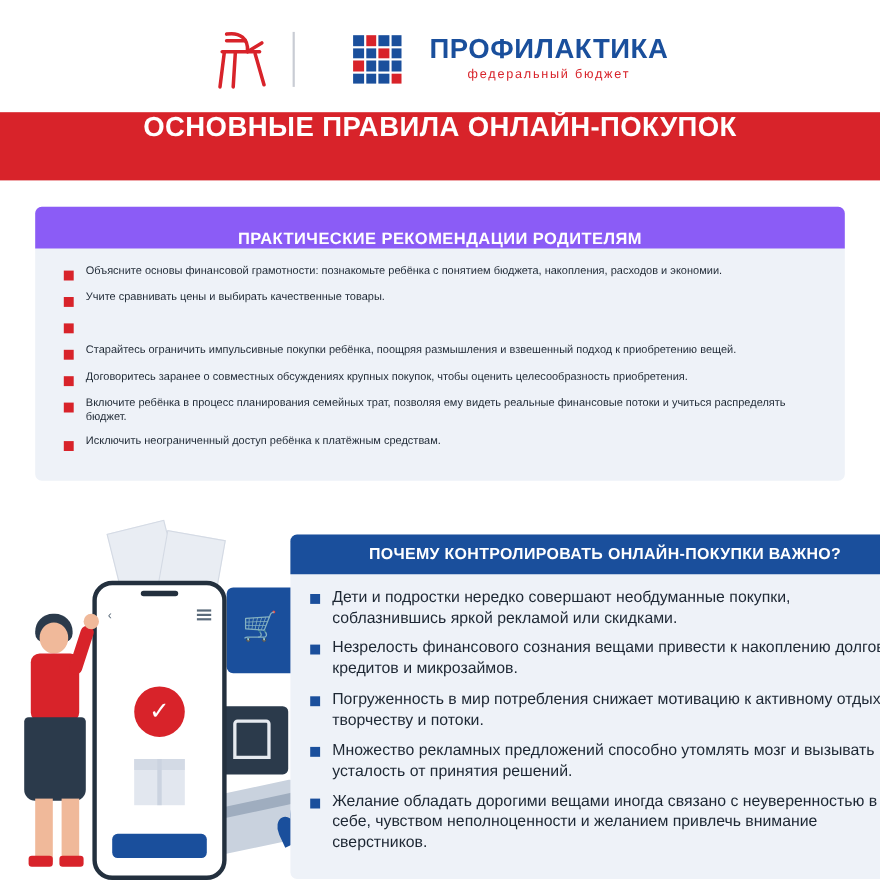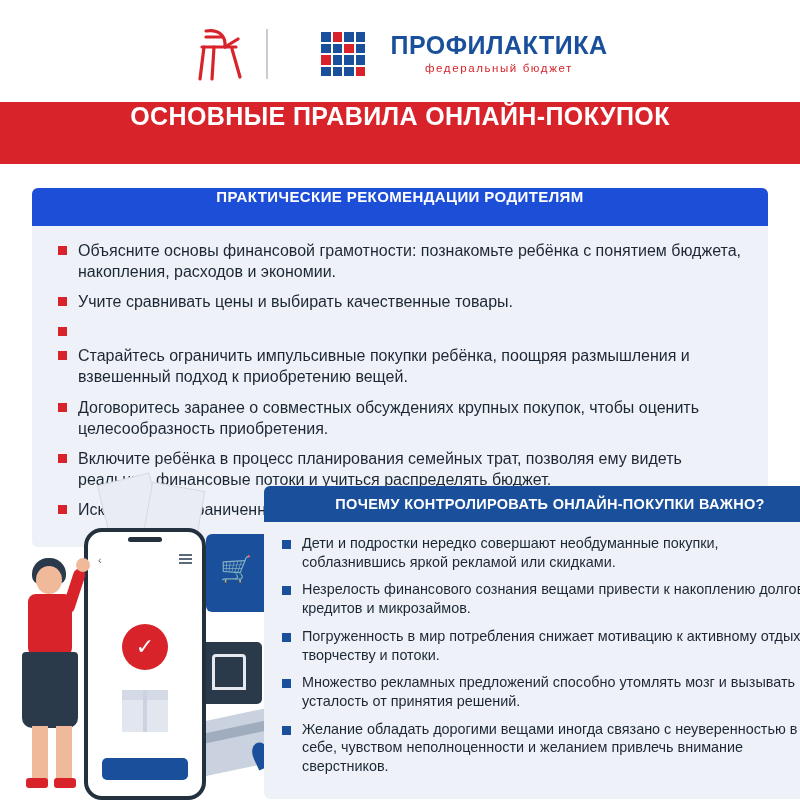--- a/index.html
+++ b/index.html
@@ -81,25 +81,25 @@
   
   .panel1 {
     position: absolute;
     top: 188px; left: 32px;
     width: 736px;
     background: #eef2f8;
     border-radius: 6px;
     padding-bottom: 18px;
   }
   .panel1-head {
-    background: #1d4ed8;
+    background: #8b5cf6;
     border-radius: 6px 6px 0 0;
     height: 38px;
     display: flex;
-    align-items: flex-start;
+    align-items: flex-end;
     justify-content: center;
   }
   .panel1-head h2 {
     color: #ffffff;
     font-size: 15px;
     font-weight: bold;
     letter-spacing: 0.4px;
   }
   .list {
     padding: 14px 26px 0 26px;
@@ -110,21 +110,21 @@
     margin-bottom: 9px;
   }
   .li .bullet {
     flex: 0 0 auto;
     width: 9px; height: 9px;
     background: #d8232a;
     margin-top: 6px;
     margin-right: 11px;
   }
   .li .txt {
-    font-size: 16px;
+    font-size: 10px;
     line-height: 1.32;
     color: #1d2733;
   }
 
   
   .panel2 {
     position: absolute;
     top: 486px; left: 264px;
     width: 572px;
     background: #eef2f8;

